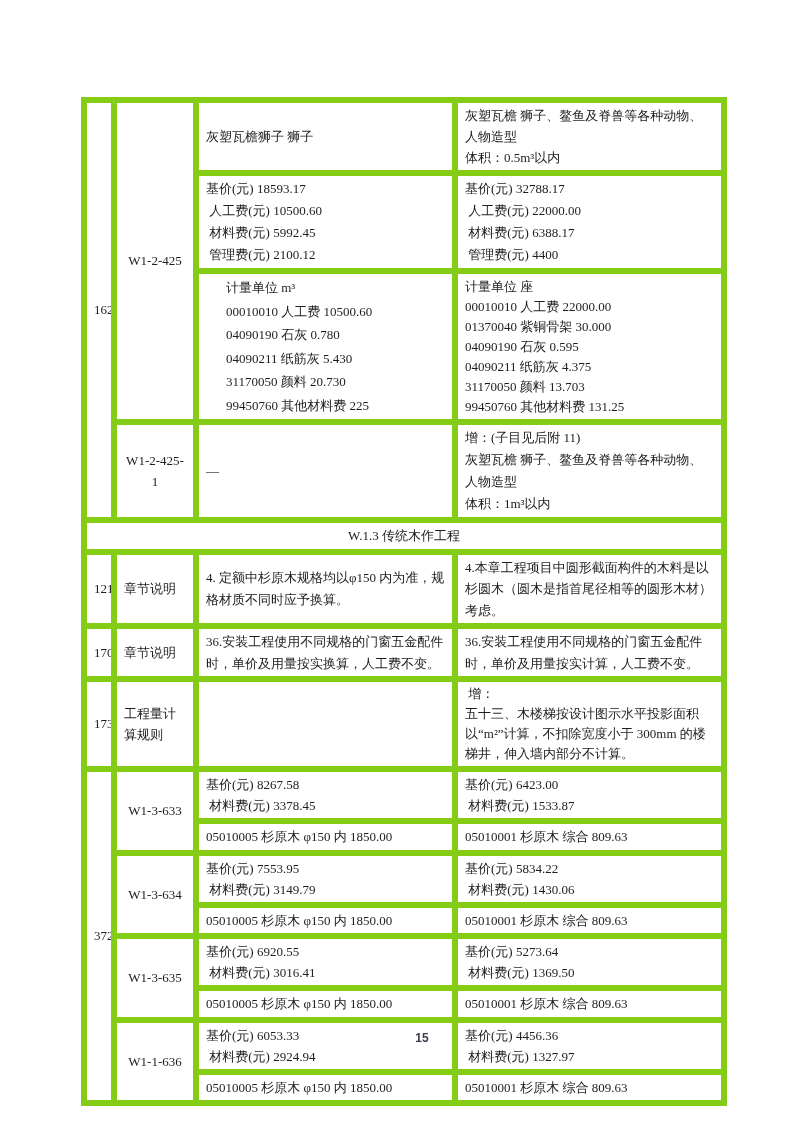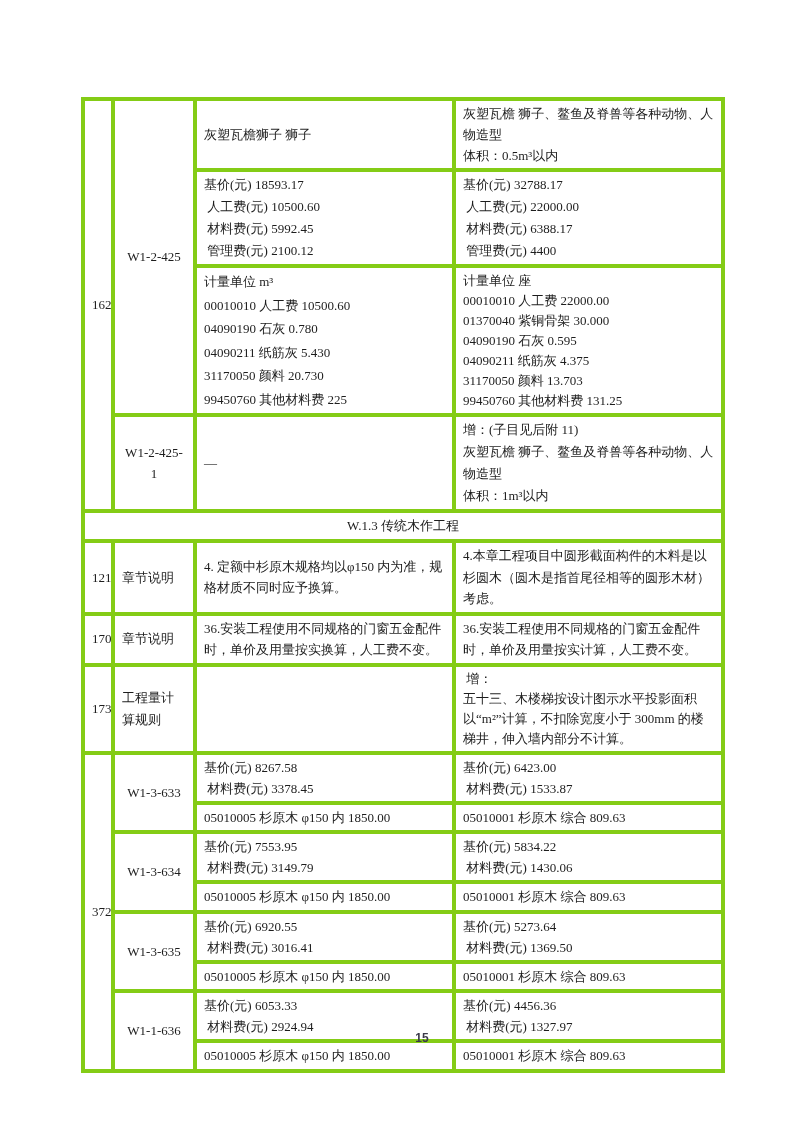--- a/index.html
+++ b/index.html
@@ -8,36 +8,36 @@
     background:#ffffff; position:relative;
     font-family:"Liberation Serif","DejaVu Serif",serif;
     color:#1d1d1d;
   }
   .doc-table {
     position:absolute; left:81px; top:97px; width:640px;
     border-collapse:collapse; table-layout:fixed;
     border:2px solid #4a4a4a;
   }
   .doc-table td {
-    border:4px solid #84cc16;
+    border:6px solid #84cc16;
     font-size:13px; line-height:21.5px;
     padding:2px 7px;
     vertical-align:middle;
     white-space:pre-wrap;
     overflow:hidden;
   }
   .c-no   { text-align:center; padding:0 2px; }
   .c-code { text-align:center; padding:0 2px;margin-top:12px; }
   .c-label{ padding:2px 4px; }
   .v-top  { vertical-align:top; }
   .c-header { text-align:center; font-weight:normal; font-size:13.5px; }
   .lh20 .line { line-height:20px; }
   .lh21 .line { line-height:21px; }
   .lh22 .line { line-height:22px; }
-  .lh235 .line { line-height:23.5px; }
+  .lh235 .line { line-height:23.5px;margin-left:20px; }
   .pt4 { padding-top:4px; }
   
   .h-desc  { height:66px; }
   .h-price { height:96px;margin-left:12px; }
   .h-mat   { height:142px; }
   .h-e2    { height:90px; }
   .h-hdr   { height:30px; }
   .h-165   { height:68px; }
   .h-170   { height:47px; }
   .h-173   { height:84px; }

